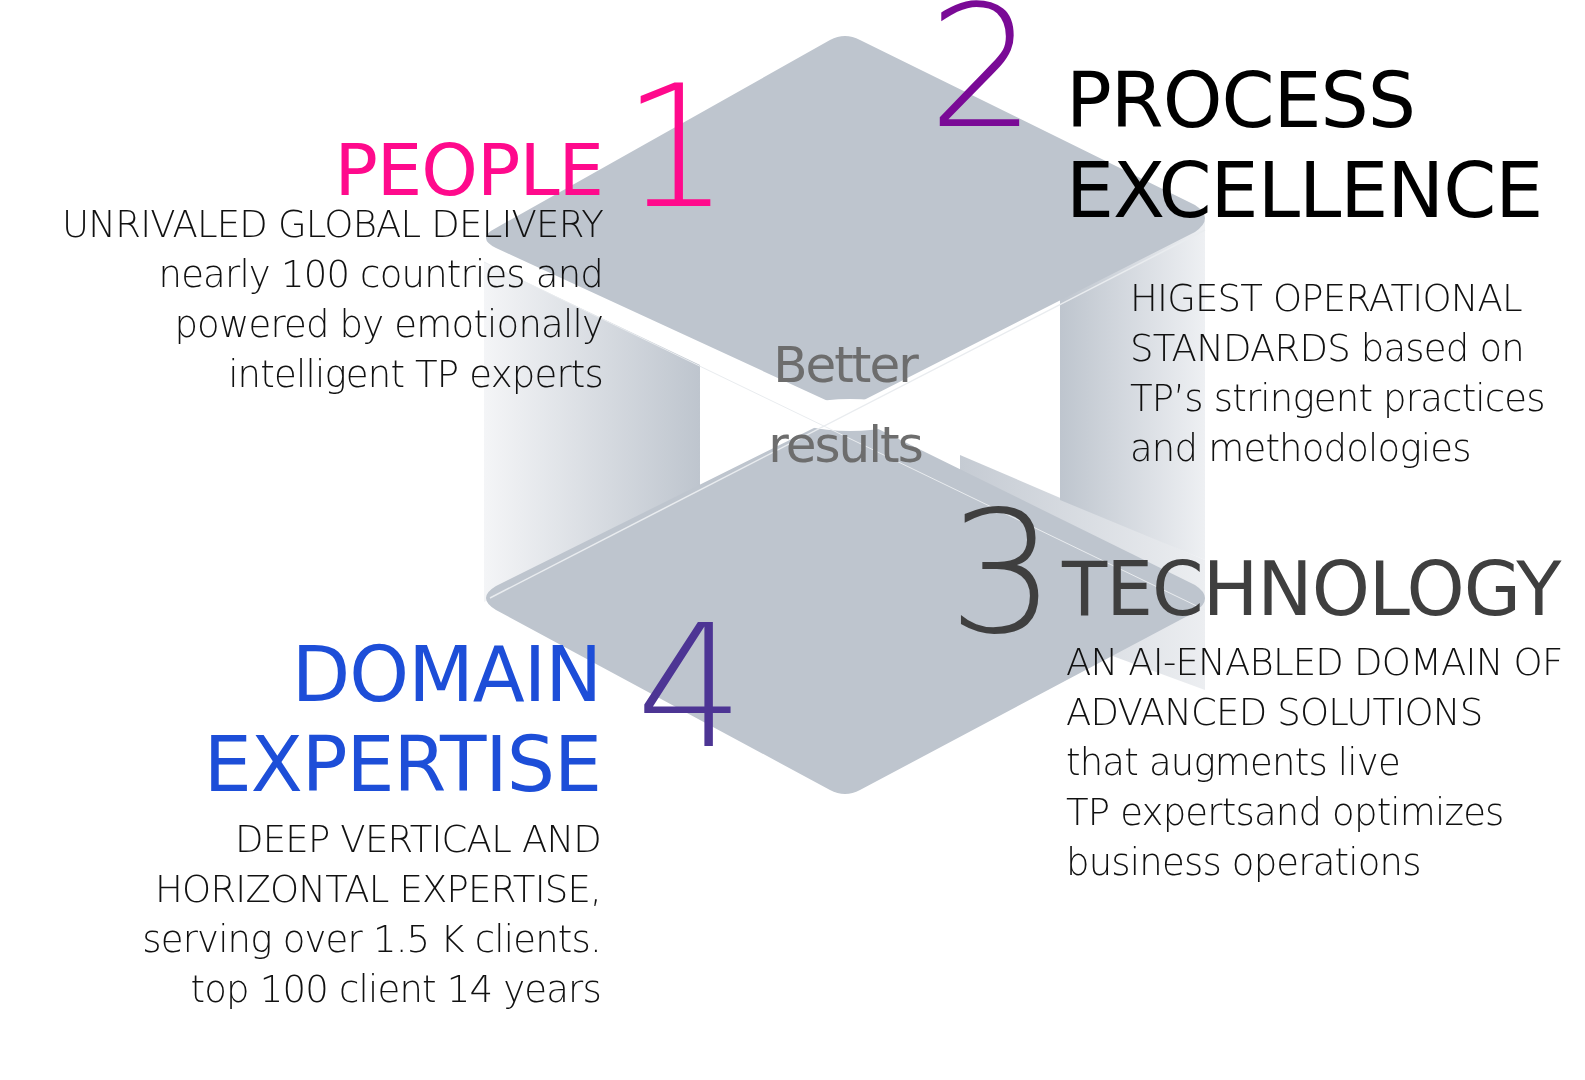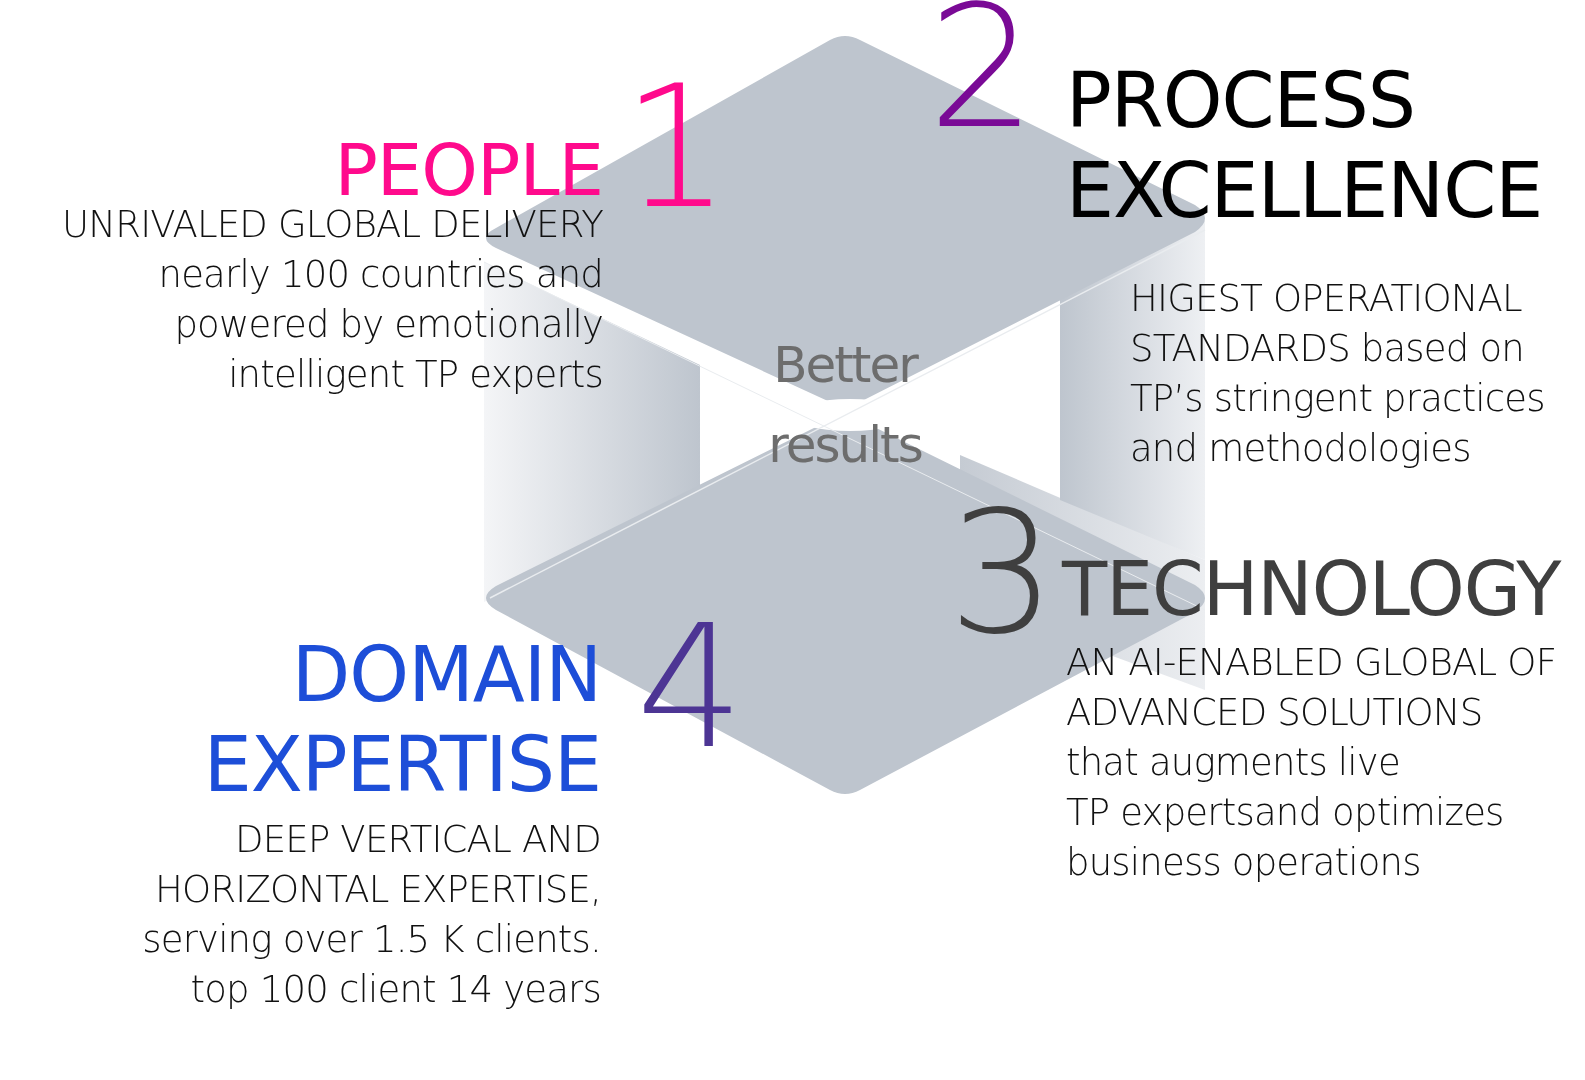--- a/index.html
+++ b/index.html
@@ -82,21 +82,21 @@
     <span class="line">and methodologies</span>
   </div>
 </div>
 
 <div>
   <div class="num" style="left:948px; top:488px; font-size:170px; color:#3f3f3f;">3</div>
   <div class="title left" style="left:1062px; top:552px; font-size:74px; color:#3f3f3f;">
     <span class="line">TECHNOLOGY</span>
   </div>
   <div class="body left" style="left:1066px; top:638px;">
-    <span class="line">AN AI-ENABLED GLOBAL OF</span>
+    <span class="line">AN AI-ENABLED DOMAIN OF</span>
     <span class="line">ADVANCED SOLUTIONS</span>
     <span class="line">that augments live</span>
     <span class="line">TP expertsand optimizes</span>
     <span class="line">business operations</span>
   </div>
 </div>
 
 <div>
   <div class="num" style="left:636px; top:602px; font-size:170px; color:#4d3594;">4</div>
   <div class="title right" style="right:984px; top:630px; font-size:76px; line-height:90px; color:#1d4ed8;">

